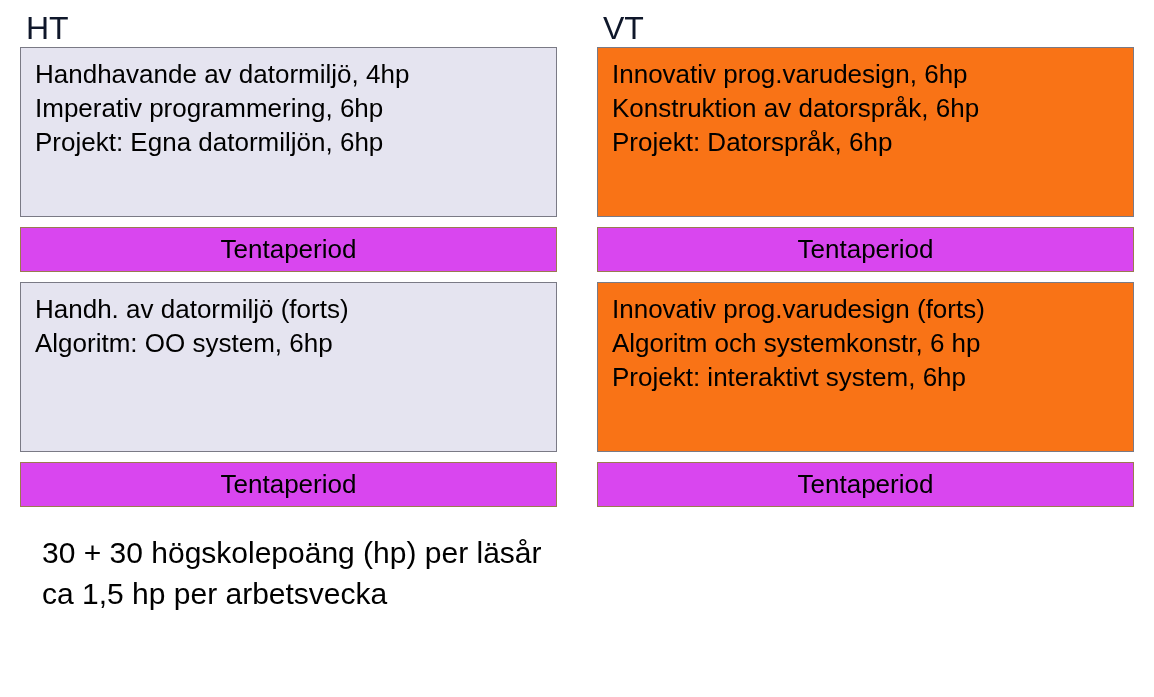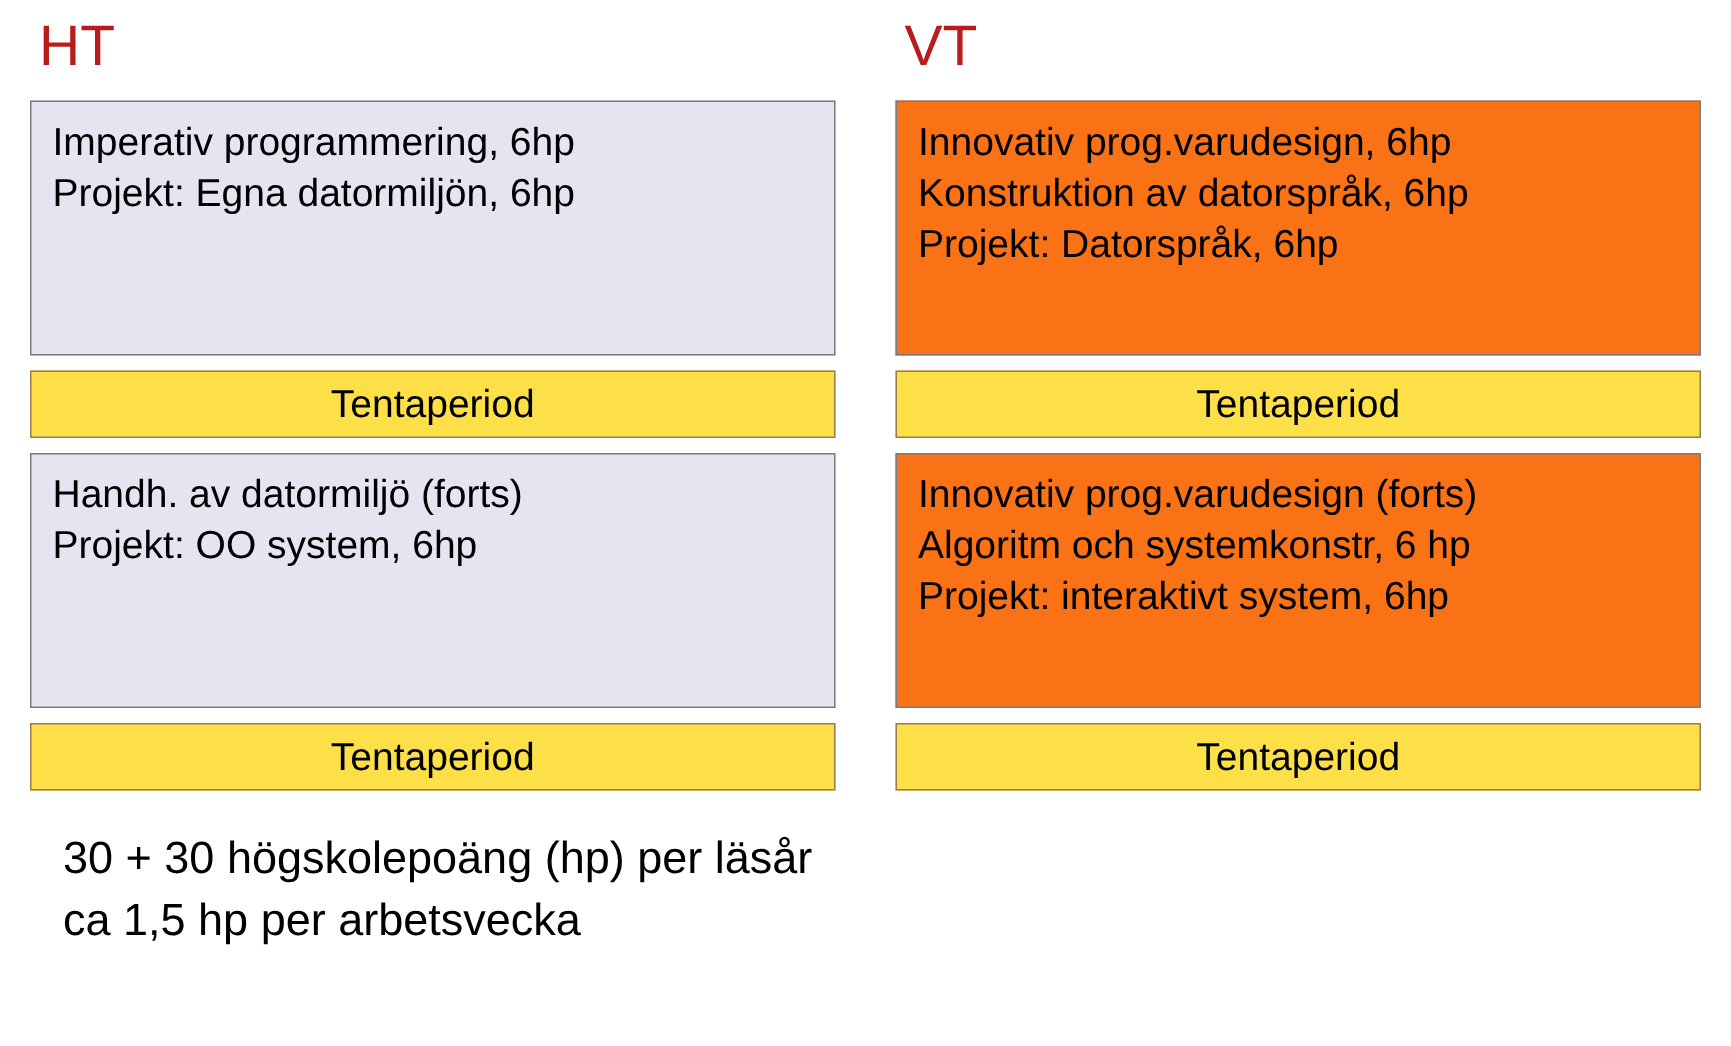--- a/index.html
+++ b/index.html
@@ -16,43 +16,43 @@
     .columns {
       display: flex;
       gap: 40px;
     }
     .column {
       flex: 1;
       display: flex;
       flex-direction: column;
     }
     .col-header {
-      font-size: 38px;
+      font-size: 32px;
       font-weight: 400;
-      color: #b91c1c;
-      margin-bottom: 14px;
+      color: #0f172a;
+      margin-bottom: 0;
       margin-left: 6px;
     }
     .course-block {
       border: 1px solid #7a7a85;
       padding: 10px 14px 14px 14px;
       min-height: 170px;
       font-size: 26px;
       line-height: 1.3;
       color: #000;
     }
     .course-block.ht {
       background: #e5e4f0;
     }
     .course-block.vt {
       background: #f97316;
     }
     .tenta-block {
       border: 1px solid #9a7a50;
-      background: #fde047;
+      background: #d946ef;
       text-align: center;
       font-size: 26px;
       padding: 6px 0;
       color: #000;
     }
     .gap-small {
       height: 10px;
     }
     .footer {
       margin-top: 26px;
@@ -67,29 +67,30 @@
   </style>
 </head>
 <body>
 
 <div class="columns">
 
   <div class="column">
     <div class="col-header">HT</div>
 
     <div class="course-block ht">
+      <span class="course-line">Handhavande av datormiljö, 4hp</span>
       <span class="course-line">Imperativ programmering, 6hp</span>
       <span class="course-line">Projekt: Egna datormiljön, 6hp</span>
     </div>
     <div class="gap-small"></div>
     <div class="tenta-block">Tentaperiod</div>
     <div class="gap-small"></div>
     <div class="course-block ht">
       <span class="course-line">Handh. av datormiljö (forts)</span>
-      <span class="course-line">Projekt: OO system, 6hp</span>
+      <span class="course-line">Algoritm: OO system, 6hp</span>
     </div>
     <div class="gap-small"></div>
     <div class="tenta-block">Tentaperiod</div>
   </div>
 
   <div class="column">
     <div class="col-header">VT</div>
 
     <div class="course-block vt">
       <span class="course-line">Innovativ prog.varudesign, 6hp</span>

